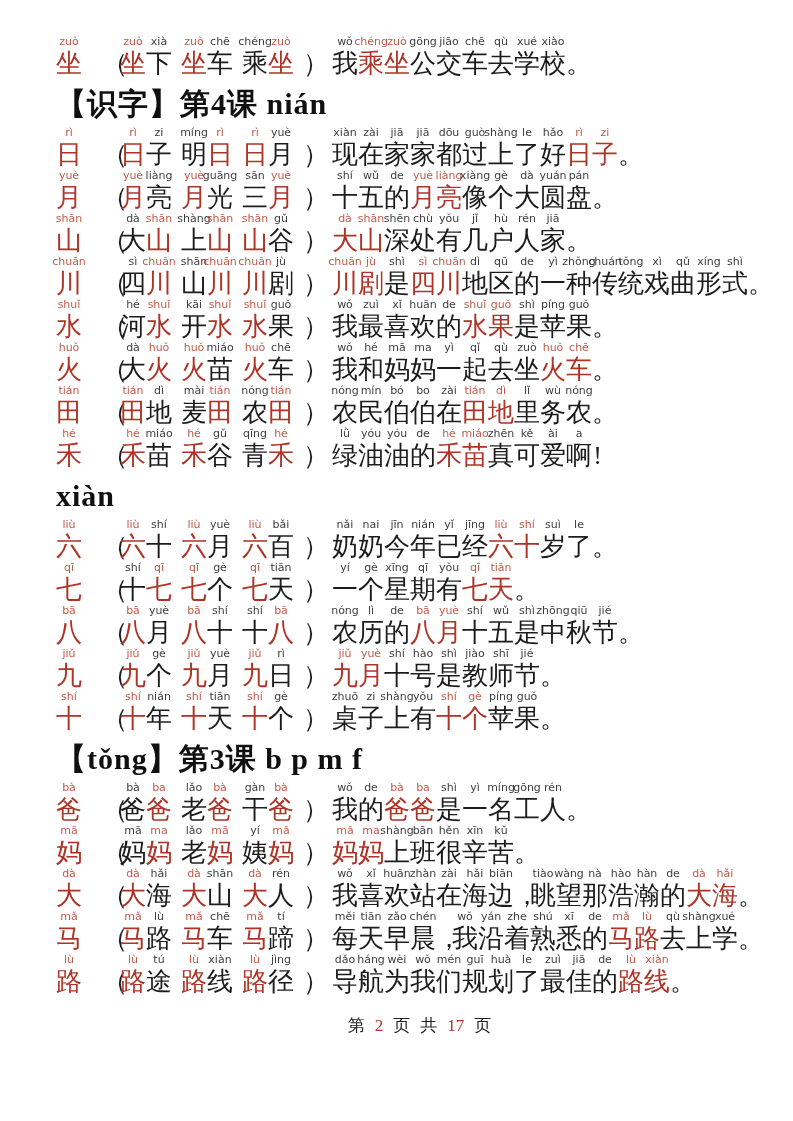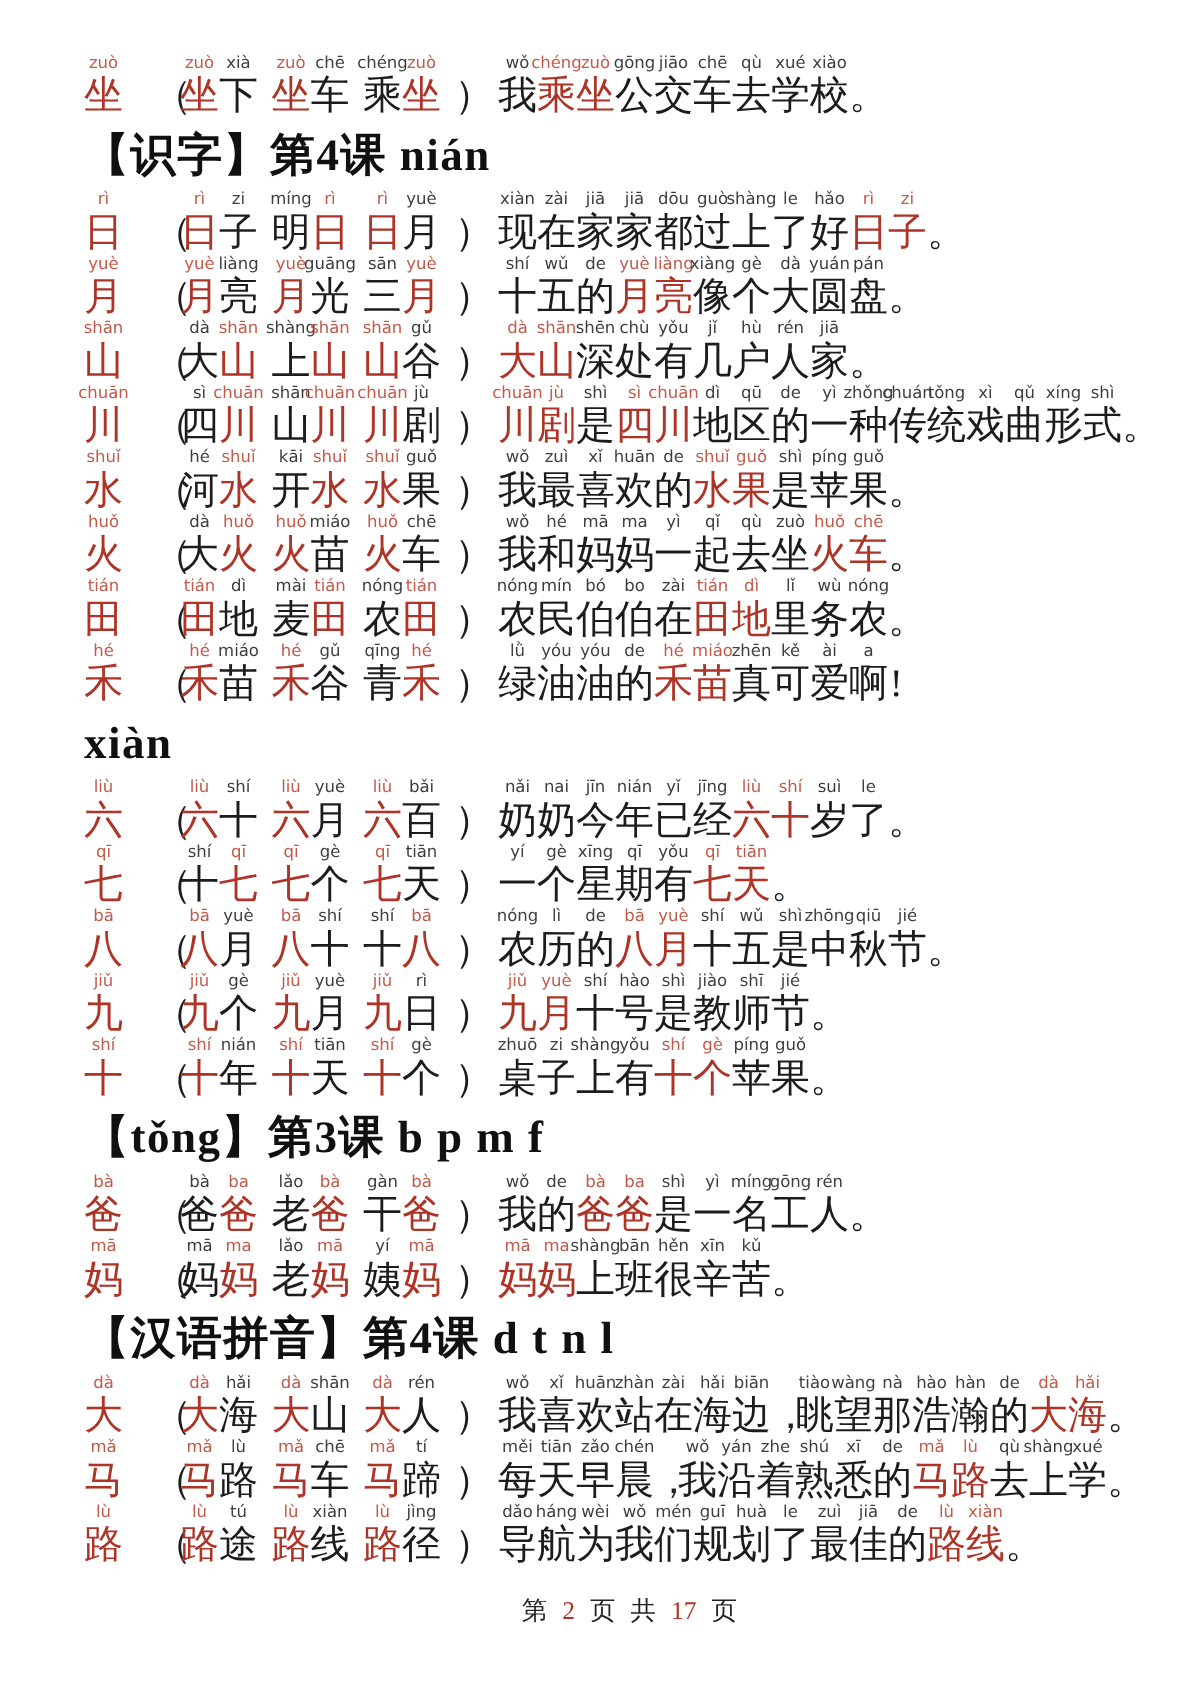--- a/index.html
+++ b/index.html
@@ -169,21 +169,20 @@
       <div class="row">
         <div class="cell-char"><span class="syl red"><span class="py">bà</span><span class="hz">爸</span></span></div>
         <div class="cell-words"><span class="paren">（</span><span class="word"><span class="syl"><span class="py">bà</span><span class="hz">爸</span></span><span class="syl red"><span class="py">ba</span><span class="hz">爸</span></span></span><span class="word"><span class="syl"><span class="py">lǎo</span><span class="hz">老</span></span><span class="syl red"><span class="py">bà</span><span class="hz">爸</span></span></span><span class="word"><span class="syl"><span class="py">gàn</span><span class="hz">干</span></span><span class="syl red"><span class="py">bà</span><span class="hz">爸</span></span></span><span class="paren">）</span></div>
         <div class="cell-sent"><span class="syl"><span class="py">wǒ</span><span class="hz">我</span></span><span class="syl"><span class="py">de</span><span class="hz">的</span></span><span class="syl red"><span class="py">bà</span><span class="hz">爸</span></span><span class="syl red"><span class="py">ba</span><span class="hz">爸</span></span><span class="syl"><span class="py">shì</span><span class="hz">是</span></span><span class="syl"><span class="py">yì</span><span class="hz">一</span></span><span class="syl"><span class="py">míng</span><span class="hz">名</span></span><span class="syl"><span class="py">gōng</span><span class="hz">工</span></span><span class="syl"><span class="py">rén</span><span class="hz">人</span></span><span class="syl p-period"><span class="py"></span><span class="hz">。</span></span></div>
       </div>
       <div class="row">
         <div class="cell-char"><span class="syl red"><span class="py">mā</span><span class="hz">妈</span></span></div>
         <div class="cell-words"><span class="paren">（</span><span class="word"><span class="syl"><span class="py">mā</span><span class="hz">妈</span></span><span class="syl red"><span class="py">ma</span><span class="hz">妈</span></span></span><span class="word"><span class="syl"><span class="py">lǎo</span><span class="hz">老</span></span><span class="syl red"><span class="py">mā</span><span class="hz">妈</span></span></span><span class="word"><span class="syl"><span class="py">yí</span><span class="hz">姨</span></span><span class="syl red"><span class="py">mā</span><span class="hz">妈</span></span></span><span class="paren">）</span></div>
         <div class="cell-sent"><span class="syl red"><span class="py">mā</span><span class="hz">妈</span></span><span class="syl red"><span class="py">ma</span><span class="hz">妈</span></span><span class="syl"><span class="py">shàng</span><span class="hz">上</span></span><span class="syl"><span class="py">bān</span><span class="hz">班</span></span><span class="syl"><span class="py">hěn</span><span class="hz">很</span></span><span class="syl"><span class="py">xīn</span><span class="hz">辛</span></span><span class="syl"><span class="py">kǔ</span><span class="hz">苦</span></span><span class="syl p-period"><span class="py"></span><span class="hz">。</span></span></div>
       </div>
-      <div class="section-header">【汉语拼音】第4课 d t n l</div>
       <div class="row">
         <div class="cell-char"><span class="syl red"><span class="py">dà</span><span class="hz">大</span></span></div>
         <div class="cell-words"><span class="paren">（</span><span class="word"><span class="syl red"><span class="py">dà</span><span class="hz">大</span></span><span class="syl"><span class="py">hǎi</span><span class="hz">海</span></span></span><span class="word"><span class="syl red"><span class="py">dà</span><span class="hz">大</span></span><span class="syl"><span class="py">shān</span><span class="hz">山</span></span></span><span class="word"><span class="syl red"><span class="py">dà</span><span class="hz">大</span></span><span class="syl"><span class="py">rén</span><span class="hz">人</span></span></span><span class="paren">）</span></div>
         <div class="cell-sent"><span class="syl"><span class="py">wǒ</span><span class="hz">我</span></span><span class="syl"><span class="py">xǐ</span><span class="hz">喜</span></span><span class="syl"><span class="py">huān</span><span class="hz">欢</span></span><span class="syl"><span class="py">zhàn</span><span class="hz">站</span></span><span class="syl"><span class="py">zài</span><span class="hz">在</span></span><span class="syl"><span class="py">hǎi</span><span class="hz">海</span></span><span class="syl"><span class="py">biān</span><span class="hz">边</span></span><span class="syl p-comma"><span class="py"></span><span class="hz">，</span></span><span class="syl"><span class="py">tiào</span><span class="hz">眺</span></span><span class="syl"><span class="py">wàng</span><span class="hz">望</span></span><span class="syl"><span class="py">nà</span><span class="hz">那</span></span><span class="syl"><span class="py">hào</span><span class="hz">浩</span></span><span class="syl"><span class="py">hàn</span><span class="hz">瀚</span></span><span class="syl"><span class="py">de</span><span class="hz">的</span></span><span class="syl red"><span class="py">dà</span><span class="hz">大</span></span><span class="syl red"><span class="py">hǎi</span><span class="hz">海</span></span><span class="syl p-period"><span class="py"></span><span class="hz">。</span></span></div>
       </div>
       <div class="row">
         <div class="cell-char"><span class="syl red"><span class="py">mǎ</span><span class="hz">马</span></span></div>
         <div class="cell-words"><span class="paren">（</span><span class="word"><span class="syl red"><span class="py">mǎ</span><span class="hz">马</span></span><span class="syl"><span class="py">lù</span><span class="hz">路</span></span></span><span class="word"><span class="syl red"><span class="py">mǎ</span><span class="hz">马</span></span><span class="syl"><span class="py">chē</span><span class="hz">车</span></span></span><span class="word"><span class="syl red"><span class="py">mǎ</span><span class="hz">马</span></span><span class="syl"><span class="py">tí</span><span class="hz">蹄</span></span></span><span class="paren">）</span></div>
         <div class="cell-sent"><span class="syl"><span class="py">měi</span><span class="hz">每</span></span><span class="syl"><span class="py">tiān</span><span class="hz">天</span></span><span class="syl"><span class="py">zǎo</span><span class="hz">早</span></span><span class="syl"><span class="py">chén</span><span class="hz">晨</span></span><span class="syl p-comma"><span class="py"></span><span class="hz">，</span></span><span class="syl"><span class="py">wǒ</span><span class="hz">我</span></span><span class="syl"><span class="py">yán</span><span class="hz">沿</span></span><span class="syl"><span class="py">zhe</span><span class="hz">着</span></span><span class="syl"><span class="py">shú</span><span class="hz">熟</span></span><span class="syl"><span class="py">xī</span><span class="hz">悉</span></span><span class="syl"><span class="py">de</span><span class="hz">的</span></span><span class="syl red"><span class="py">mǎ</span><span class="hz">马</span></span><span class="syl red"><span class="py">lù</span><span class="hz">路</span></span><span class="syl"><span class="py">qù</span><span class="hz">去</span></span><span class="syl"><span class="py">shàng</span><span class="hz">上</span></span><span class="syl"><span class="py">xué</span><span class="hz">学</span></span><span class="syl p-period"><span class="py"></span><span class="hz">。</span></span></div>
       </div>

